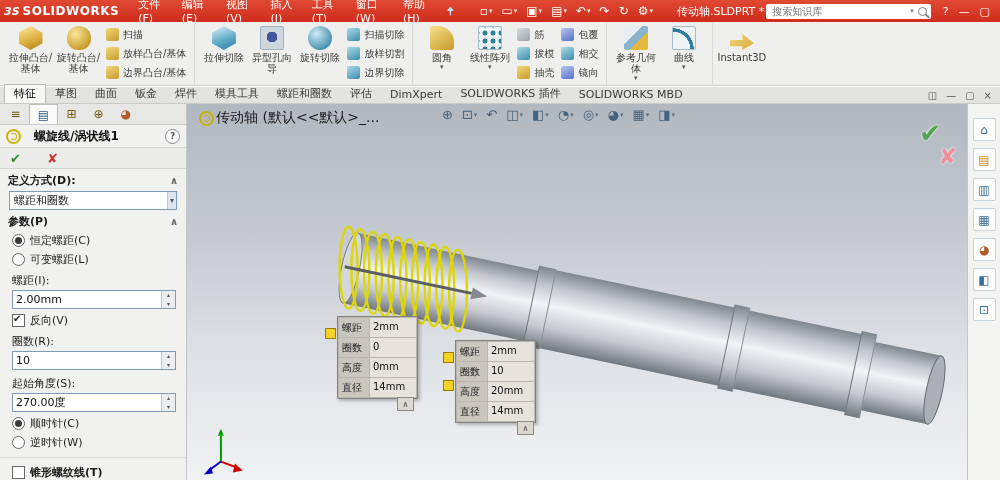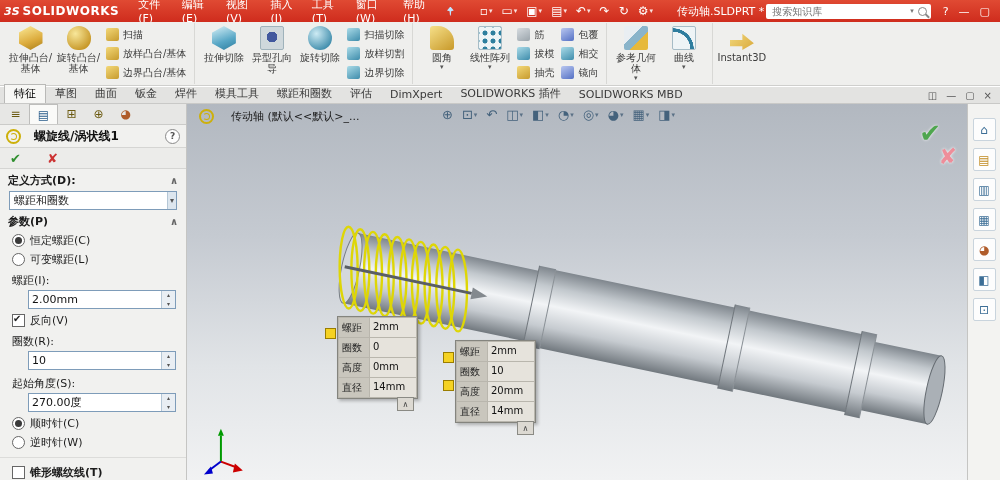--- a/index.html
+++ b/index.html
@@ -82,29 +82,29 @@
   .pm-sec .cv{color:#666;font-size:10px}
   .dropdown{margin:1px 9px 0;height:17px;background:#fff;border:1px solid #7e9cb9;display:flex;align-items:center;
             justify-content:space-between;padding:0 4px;font-size:11px;color:#222}
   .dropdown .cv{font-size:8px;color:#555;background:#dde6ee;align-self:stretch;display:flex;align-items:center;padding:0 2px;margin-right:-4px;border-left:1px solid #b5c7d6}
   .row{display:flex;align-items:center;gap:5px;padding:2px 12px;color:#1c1c1c}
   .radio{width:11px;height:11px;border:1px solid #666;border-radius:50%;background:#fff;position:relative;flex:none}
   .radio[data-checked]::after{content:"";position:absolute;inset:2px;border-radius:50%;background:#3a3a3a}
   .checkbox{width:11px;height:11px;border:1px solid #666;background:#fff;position:relative;flex:none}
   .checkbox[data-checked]::after{content:"✔";position:absolute;left:0;top:-2px;font-size:10px;color:#222}
   .flabel{padding:4px 12px 0;color:#1c1c1c}
-  .spinbox{display:flex;align-items:stretch;height:17px;border:1px solid #7e9cb9;background:#fff;margin:2px 10px 2px 28px}
+  .spinbox{display:flex;align-items:stretch;height:17px;border:1px solid #7e9cb9;background:#fff;margin:2px 10px 2px 12px}
   .spinbox input{flex:1;border:0;outline:0;font-size:11px;font-family:inherit;padding:0 3px;background:transparent;color:#111;min-width:0}
   .spin{width:13px;border-left:1px solid #b5c7d6;display:flex;flex-direction:column}
   .spin span{flex:1;font-size:6px;line-height:7px;text-align:center;color:#555;background:#e9eef3}
 
   
   .viewport{flex:1;position:relative;overflow:hidden;
             background:linear-gradient(180deg,#b2b8c0 0%,#c5cad1 35%,#e1e4e7 70%,#f1f2f3 100%)}
-  .vp-breadcrumb{position:absolute;left:12px;top:5px;display:flex;align-items:center;gap:17px;font-size:11px;color:#1a1a1a;z-index:5}
+  .vp-breadcrumb{position:absolute;left:12px;top:5px;display:flex;align-items:center;gap:2px;font-size:14px;color:#1a1a1a;z-index:5}
   .vp-toolbar{position:absolute;left:255px;top:3px;display:flex;gap:9px;align-items:center;color:#44627c;font-size:13px;z-index:5}
   .vp-toolbar .c{font-size:7px;color:#5a7186}
   .vt{display:flex;align-items:center;gap:1px;cursor:default}
   .confirm-check{position:absolute;right:26px;top:14px;font-size:26px;font-weight:bold;color:#4fa64f;text-shadow:0 0 3px #fff;z-index:6;cursor:default}
   .confirm-x{position:absolute;right:10px;top:40px;font-size:22px;font-weight:bold;color:#ee8e9a;text-shadow:0 0 3px #fff;z-index:6;cursor:default}
   svg.model{position:absolute;inset:0;width:100%;height:100%}
   .callout{position:absolute;display:grid;grid-template-columns:30px 46px;background:#b9b6ad;gap:1px;padding:1px;
            border:1px solid #84847e;box-shadow:2px 2px 3px rgba(0,0,0,.25);font-size:10px;z-index:4}
   .co-l{background:#c9c6bd;color:#222;padding:3px 3px 2px}
   .co-v{background:#e6e3dc;color:#111;padding:3px 3px 2px}

